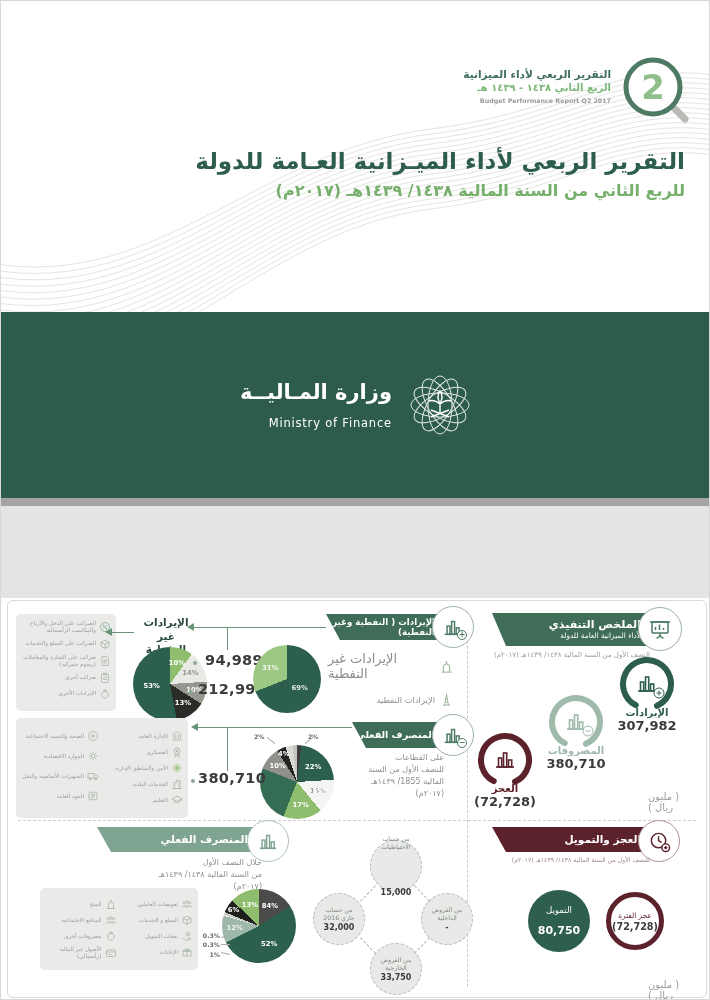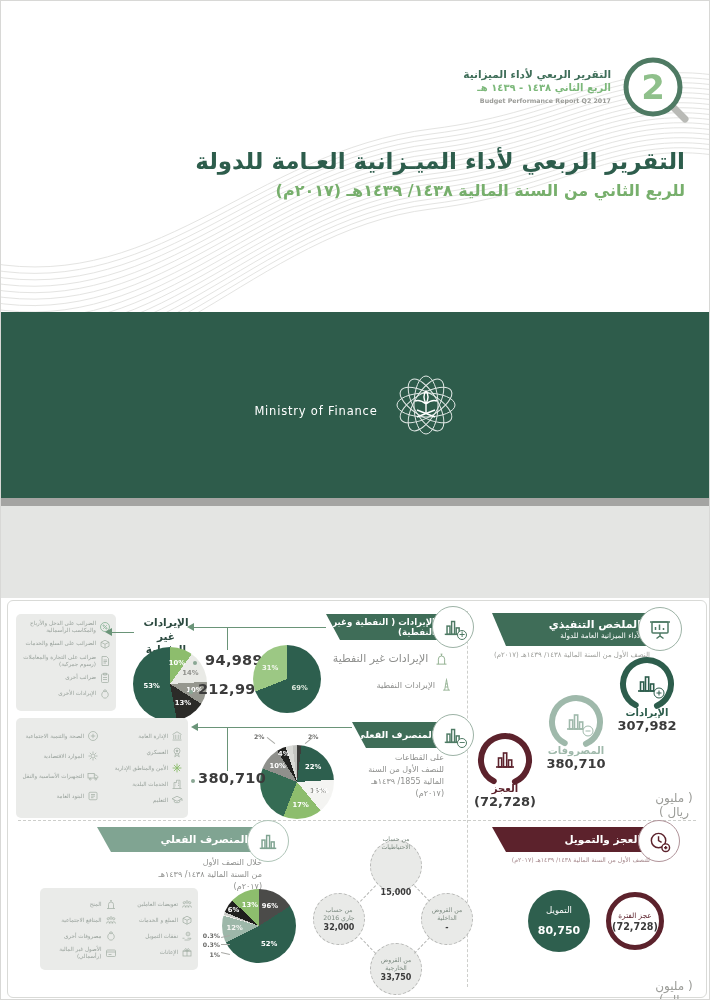--- a/index.html
+++ b/index.html
@@ -57,21 +57,21 @@
   .ringlbl{position:absolute;width:82px;text-align:center;font-weight:700;}
   .ringval{position:absolute;width:92px;text-align:center;font-weight:700;color:#3b3b3b;font-size:13px;}
   .callout{position:absolute;font-size:6.2px;color:#6a6a68;font-weight:700;text-align:right;}
   .cline{position:absolute;border-top:1px solid #a8a9a5;}
   .srccirc{position:absolute;width:52px;height:52px;border-radius:50%;background:#e9eae8;
            border:1px dashed #b5b6b4;display:flex;flex-direction:column;align-items:center;
            justify-content:center;box-sizing:border-box;text-align:center;}
   .srccirc .sl{font-size:6.2px;color:#7c8a80;line-height:1.3;direction:rtl;}
   .srccirc .sv{font-size:8px;font-weight:700;color:#3b3b3b;margin-top:1px;}
   .dlink{position:absolute;width:22px;border-top:1px dashed #b5b6b4;}
-  .unote{position:absolute;font-size:12px;color:#9c9d99;direction:rtl;text-align:center;}
+  .unote{position:absolute;font-size:10px;color:#9c9d99;direction:rtl;text-align:left;}
   .nonoil-title{position:absolute;text-align:center;color:#2c4a40;font-weight:700;font-size:10.5px;
                 line-height:1.3;direction:rtl;}
 </style>
 </head>
 <body>
 
 <svg width="0" height="0" style="position:absolute">
   <defs>
     <symbol id="sym-q2" viewBox="0 0 74 74">
       <path d="M52 52 L66 66" stroke="#b9bab6" stroke-width="7" stroke-linecap="round" fill="none"></path>
@@ -271,20 +271,21 @@
       </svg>
   </div>
 
   <div class="hero-title">
     <div class="t1">التقرير الربعي لأداء الميـزانية العـامة للدولة</div>
     <div class="t2">للربع الثاني من السنة المالية ١٤٣٨/ ١٤٣٩هـ (٢٠١٧م)</div>
   </div>
 
   <div class="band">
     <div class="wm">
+      <div class="ar">وزارة المـاليــة</div>
       <div class="en">Ministry of Finance</div>
     </div>
     <svg width="64" height="64" style="color:#ffffff">
         <use href="#sym-emblem"></use>
       </svg>
   </div>
   <div class="graystrip"></div>
 
   <div class="subhead">
     
@@ -369,21 +370,21 @@
           <use href="#sym-bars"></use>
         </svg>
         <span class="mini-badge" style="color:#4e7a64;">+</span>
     </div>
 
     <div class="pie" style="left: 245px; top: 44px; width: 68px; height: 68px; background: conic-gradient(rgb(45, 95, 78) 0deg, rgb(45, 95, 78) 248.4deg, rgb(156, 200, 132) 248.4deg, rgb(156, 200, 132) 360deg);">
         <span class="plbl" style="left: 46.6543px; top: 42.5999px; color: rgb(223, 233, 223);">69%</span>
         <span class="plbl" style="left: 17.1276px; top: 22.5335px; color: rgb(244, 248, 239);">31%</span>
       </div>
     <div style="position:absolute;left:320px;top:50px;width:126px;">
-      <div style="display:flex;justify-content:center;align-items:center;gap:6px;font-size:11px;color:#8e8f8d;margin-bottom:11px;">
+      <div style="display:flex;justify-content:flex-start;align-items:center;gap:6px;font-size:13px;color:#8e8f8d;margin-bottom:11px;">
         <span>الإيرادات غير النفطية</span>
         <span class="lic" style="width:15px;height:15px;color:#8fae8e;"><svg style="width:15px;height:15px;">
               <use href="#sym-dome"></use>
             </svg></span>
       </div>
       <div style="display:flex;justify-content:flex-end;align-items:center;gap:4px;font-size:8.4px;color:#8e8f8d;">
         <span>الإيرادات النفطية</span>
         <span class="lic" style="width:15px;height:15px;color:#8fae8e;"><svg style="width:15px;height:15px;">
               <use href="#sym-rig"></use>
             </svg></span>
@@ -555,21 +556,21 @@
       <svg width="22" height="22">
           <use href="#sym-bars"></use>
         </svg>
     </div>
     <div class="subt" style="left:120px;top:256px;width:134px;font-size:8px;line-height:1.5;">
       <div>خلال النصف الأول</div>
       <div>من السنة المالية ١٤٣٨/ ١٤٣٩هـ (٢٠١٧م)</div>
     </div>
 
     <div class="pie" style="left: 214px; top: 288px; width: 74px; height: 74px; background: conic-gradient(rgb(75, 75, 73) 0deg, rgb(75, 75, 73) 57.2565deg, rgb(45, 95, 78) 57.2565deg, rgb(45, 95, 78) 243.34deg, rgb(157, 183, 169) 243.34deg, rgb(157, 183, 169) 286.282deg, rgb(240, 240, 236) 286.282deg, rgb(240, 240, 236) 287.356deg, rgb(222, 223, 219) 287.356deg, rgb(222, 223, 219) 288.429deg, rgb(201, 202, 198) 288.429deg, rgb(201, 202, 198) 292.008deg, rgb(31, 31, 29) 292.008deg, rgb(31, 31, 29) 313.479deg, rgb(141, 189, 109) 313.479deg, rgb(141, 189, 109) 360deg);">
-        <span class="plbl" style="left: 47.9911px; top: 16.8645px; color: rgb(255, 255, 255);">96%</span>
+        <span class="plbl" style="left: 47.9911px; top: 16.8645px; color: rgb(255, 255, 255);">84%</span>
         <span class="plbl" style="left: 47.0831px; top: 54.6763px; color: rgb(255, 255, 255);">52%</span>
         <span class="plbl" style="left: 12.6801px; top: 39.2085px; color: rgb(244, 244, 242);">12%</span>
         <span class="plbl" style="left: 11.481px; top: 20.5897px; color: rgb(255, 255, 255);">6%</span>
         <span class="plbl" style="left: 27.9407px; top: 15.9246px; color: rgb(255, 255, 255);">13%</span>
       </div>
     <span class="callout" style="left:186px;top:331px;width:26px;">0.3%</span>
     <span class="callout" style="left:186px;top:340px;width:26px;">0.3%</span>
     <span class="callout" style="left:186px;top:350px;width:26px;">1%</span>
     <div class="cline" style="left:213px;top:335px;width:9px;transform:rotate(-14deg);"></div>
     <div class="cline" style="left:213px;top:343px;width:9px;"></div>

